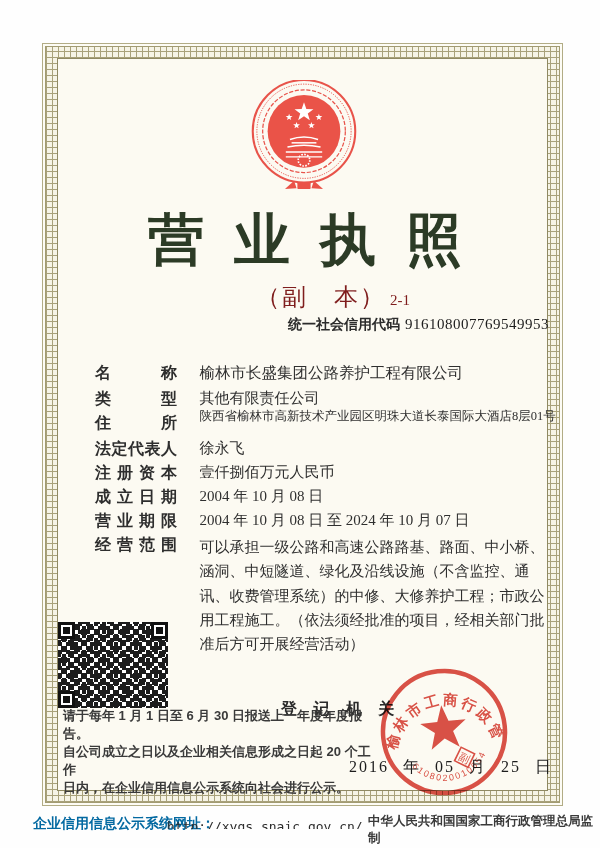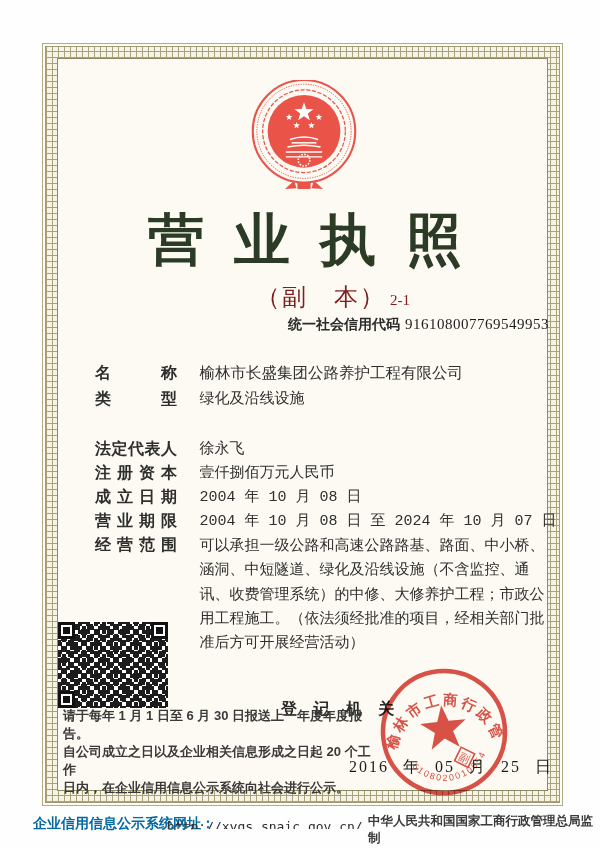--- a/index.html
+++ b/index.html
@@ -28,21 +28,21 @@
   .creditline{top:307px;left:288px;white-space:nowrap;margin-top:8px;}
   .creditline .lbl{font-size:14px;font-weight:700;color:#2b2b2b;}
   .creditline .code{font-size:15px;font-family:"Liberation Serif","DejaVu Serif",serif;
                     color:#1d1d1d;letter-spacing:0.5px;margin-left:5px;}
 
   
   .row{position:absolute;left:95px;white-space:nowrap;}
   .lab{display:inline-block;width:82px;font-size:16px;font-weight:700;color:#2e2e2e;
        text-align:justify;text-align-last:justify;vertical-align:top;}
   .val{display:inline-block;margin-left:18px;font-size:15px;color:#2f2f2f;
-       font-family:Liberation Mono, monospace;vertical-align:top;}
+       font-family:Liberation Serif, serif;vertical-align:top;}
   .r1{top:363px;} .r2{top:389px;} .r3{top:413px;} .r4{top:439px;}
   .r5{top:463px;} .r6{top:487px;} .r7{top:511px;} .r8{top:535px;}
   .r3 .val{font-size:12.5px;position:relative;top:-5px;}
   .r8 .val{white-space:normal;width:346px;line-height:24.3px;}
 
   
   .qr{left:58px;top:622px;width:110px;height:86px;background:
         repeating-conic-gradient(#1c1c1c 0 25%,transparent 0 50%) 0 0/8px 8px,
         repeating-conic-gradient(transparent 0 25%,#1c1c1c 0 50%) 3px 2px/13px 11px,#fff;}
   .qr .f{position:absolute;width:17px;height:17px;border:3px solid #111;background:#fff;box-sizing:border-box;}
@@ -115,21 +115,25 @@
   <div class="abs creditline">
     <span class="lbl">统一社会信用代码</span><span class="code">916108007769549953</span>
   </div>
 
   <div class="row r1">
     <span class="lab">名称</span>
     <span class="val" style="font-size:15.5px">榆林市长盛集团公路养护工程有限公司</span>
   </div>
   <div class="row r2">
     <span class="lab">类型</span>
-    <span class="val">绿化及沿线设施</span>
+    <span class="val">其他有限责任公司</span>
+  </div>
+  <div class="row r3">
+    <span class="lab">住所</span>
+    <span class="val">陕西省榆林市高新技术产业园区明珠大道长泰国际大酒店8层01号</span>
   </div>
   <div class="row r4">
     <span class="lab">法定代表人</span>
     <span class="val">徐永飞</span>
   </div>
   <div class="row r5">
     <span class="lab">注册资本</span>
     <span class="val">壹仟捌佰万元人民币</span>
   </div>
   <div class="row r6">

